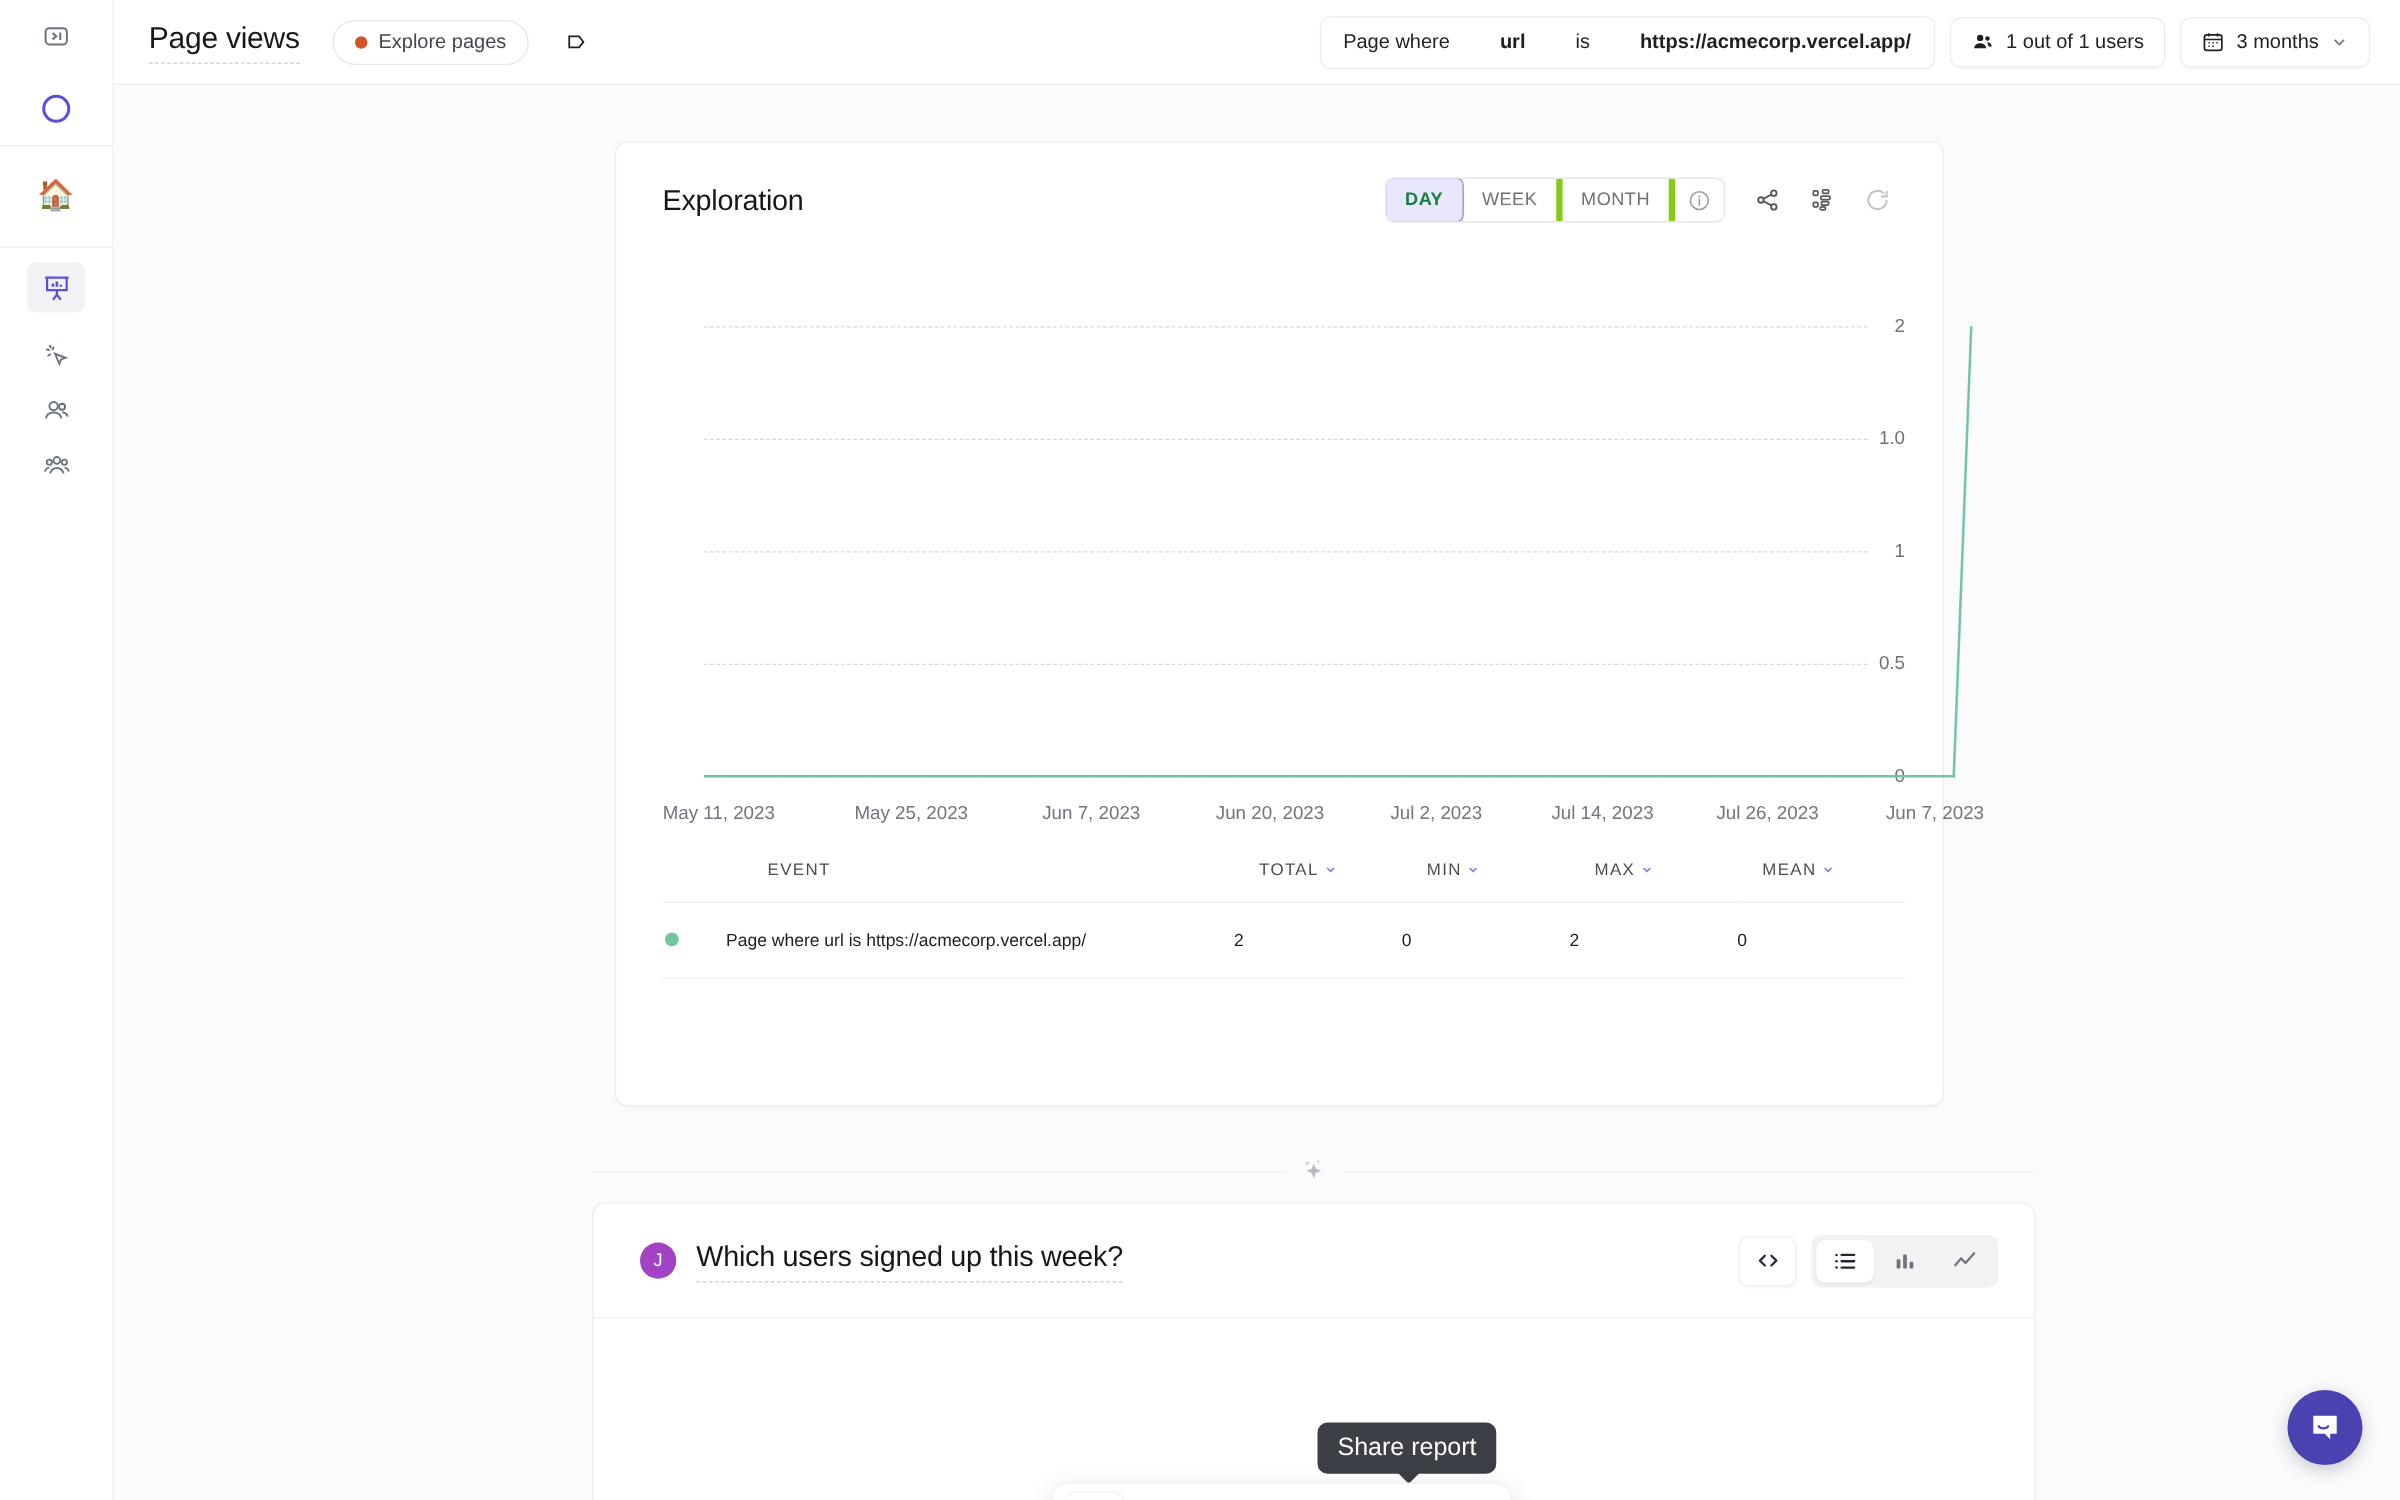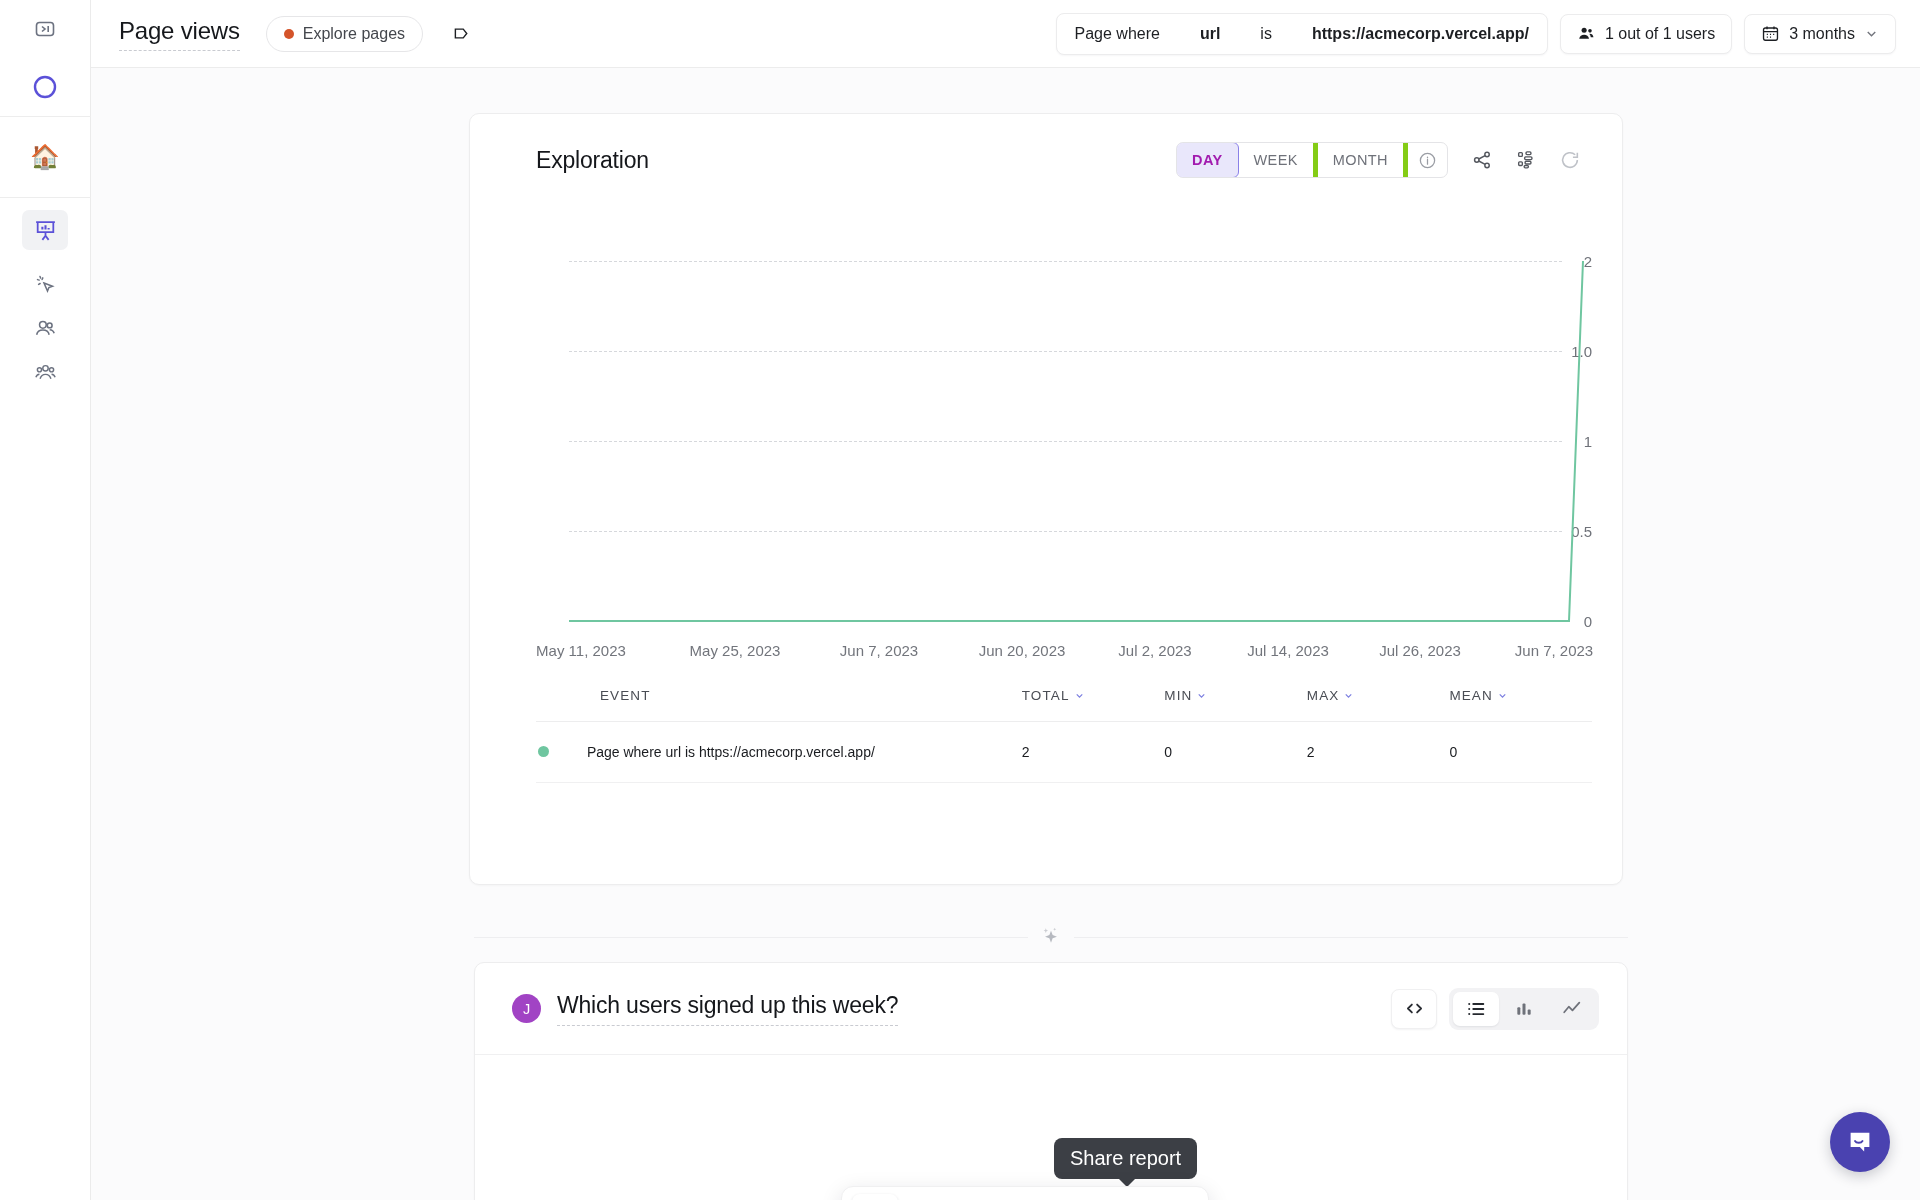--- a/index.html
+++ b/index.html
@@ -76,21 +76,21 @@
   
   .content { position: absolute; top: 68px; left: 0; right: 0; bottom: 0; overflow: hidden; }
 
   .card {
     position: absolute;
     background: #ffffff;
     border: 1px solid #ededee;
     border-radius: 10px;
     box-shadow: 0 1px 2px rgba(16,24,40,0.03);
   }
-  #card-exploration { left: 378px; top: 45px; width: 1154px; height: 772px; padding-left: 29px; }
+  #card-exploration { left: 401px; top: 45px; width: 1063px; height: 772px; }
   #card-question    { left: 383px; top: 894px; width: 1154px; height: 290px; }
 
   .card-head {
     height: 92px; display: flex; align-items: center;
     padding: 0 30px 0 37px;
   }
   .card-title { font-size: 23px; color: #15171b; letter-spacing: -0.2px; }
 
   .head-right { margin-left: auto; display: flex; align-items: center; gap: 0; }
   .seg {
@@ -98,21 +98,21 @@
     border: 1px solid #e4e4e7; border-radius: 7px; overflow: hidden; height: 36px;
     background: #fff;
   }
   .seg > div {
     display: flex; align-items: center; justify-content: center;
     padding: 0 15px; font-size: 14.5px; color: #6e7179; letter-spacing: 0.4px;
     border-right: 5px solid #84cc16;
   }
   .seg > div:last-child { border-right: none; padding: 0 10px; }
   .seg > div.active {
-    background: #e9e7fb; color: #a21caf; font-weight: 700;
+    background: #e9e7fb; color: #15803d; font-weight: 700;
     border: 1.5px solid #8a80e8; border-radius: 6px; margin: -1px 0 -1px -1px;
   }
   .icon-btn {
     width: 44px; height: 40px; display: flex; align-items: center; justify-content: center;
     color: #54575e; border-radius: 7px;
   }
   .icon-btn.faded { color: #bfc2c8; }
 
   
   .chart-area { position: relative; height: 400px; margin: 0 30px 0 0; }
@@ -124,21 +124,21 @@
   .x-label { position: absolute; font-size: 15px; color: #72757c; transform: translateX(-50%); white-space: nowrap; }
 
   
   .tbl { width: 100%; border-collapse: collapse; }
   .tbl thead th {
     font-size: 13.5px; color: #4a4d54; font-weight: 400;
     letter-spacing: 1.1px; text-align: left;
     padding: 20px 0 18px 0;
     border-bottom: 1px solid #ededee;
   }
-  .tbl thead th .hdr { display: inline-flex; align-items: center; gap: 4px; }
+  .tbl thead th .hdr { display: inline-flex; align-items: center; gap: 4px; margin-left: 20px; }
   .tbl tbody td {
     font-size: 14px; color: #1a1c20; padding: 22px 0;
     border-bottom: 1px solid #f0f0f1;
   }
   .dot-green { width: 11px; height: 11px; border-radius: 50%; background: #6fc6a0; display: inline-block; }
 
   .learn-row {
     display: flex; align-items: center;
     height: 78px; padding: 0 30px 0 37px;
     font-size: 17px; color: #1a1c20;

